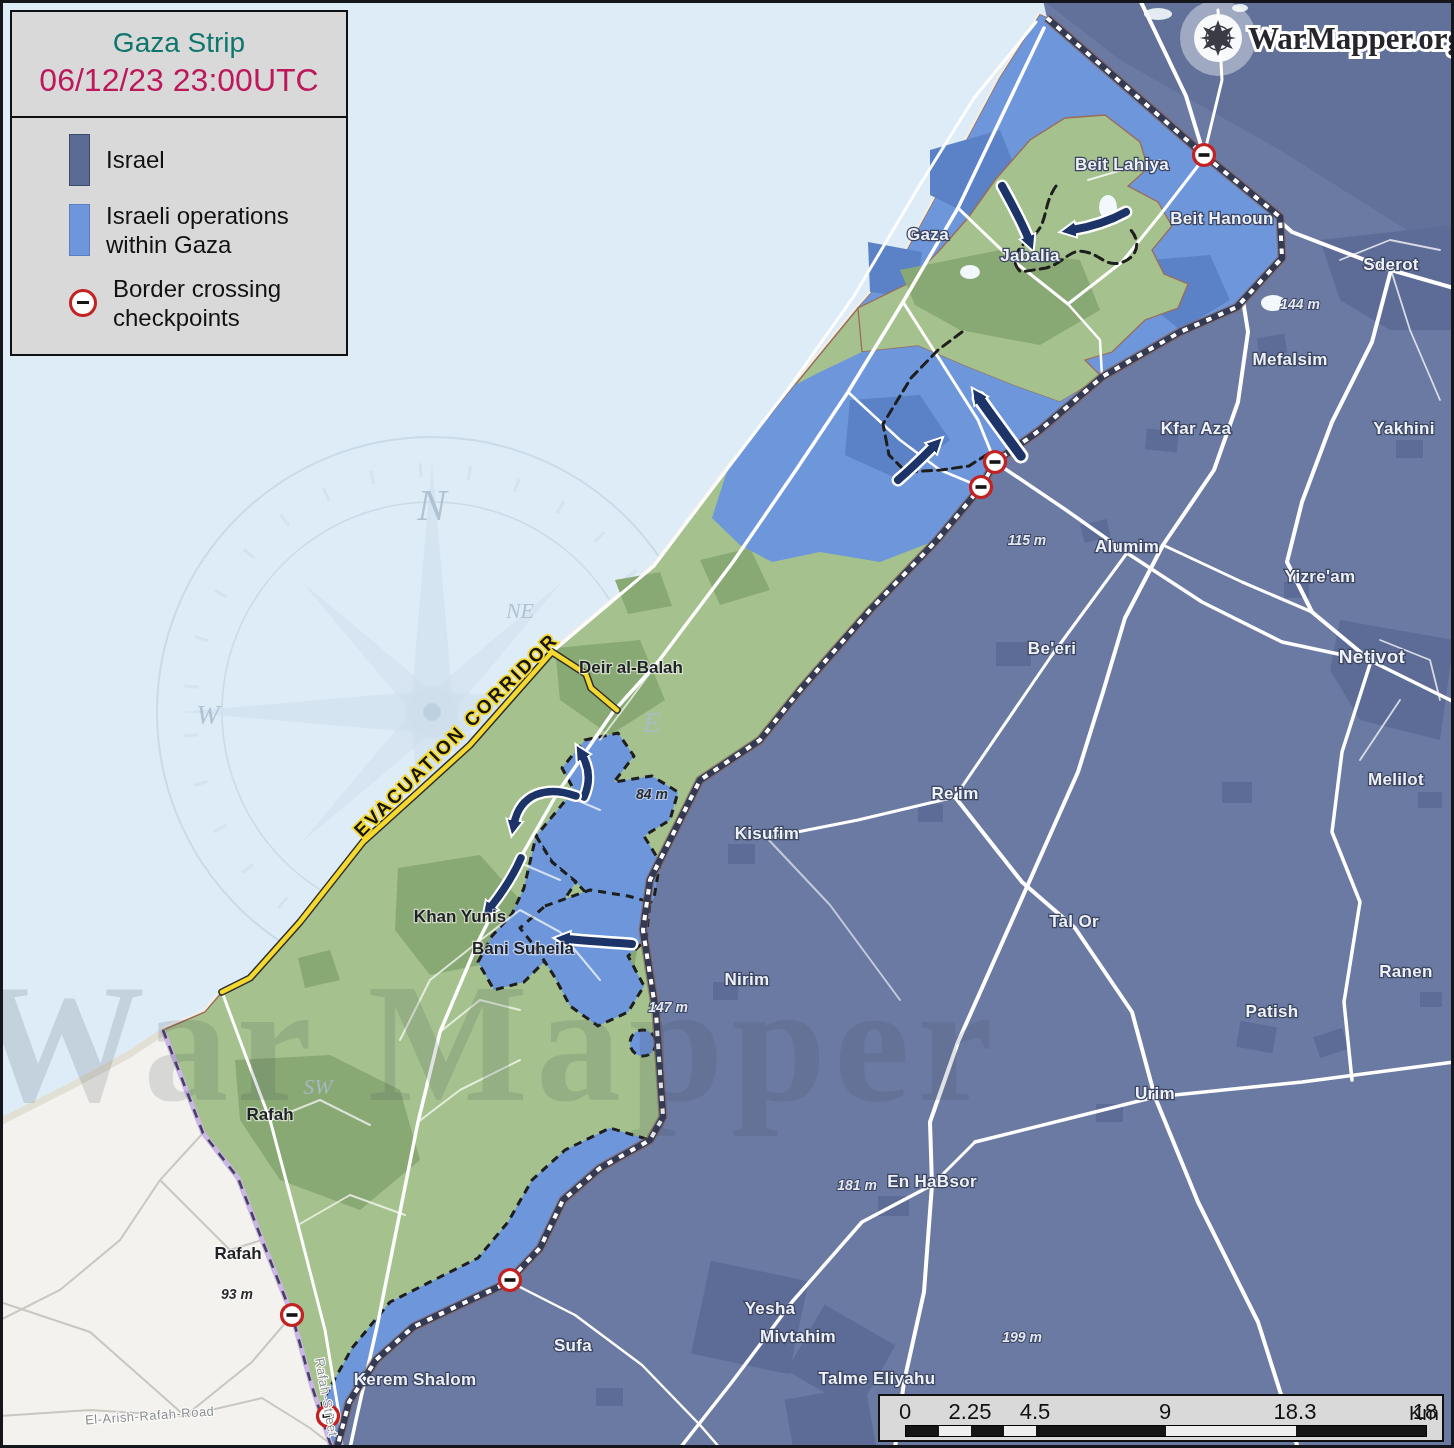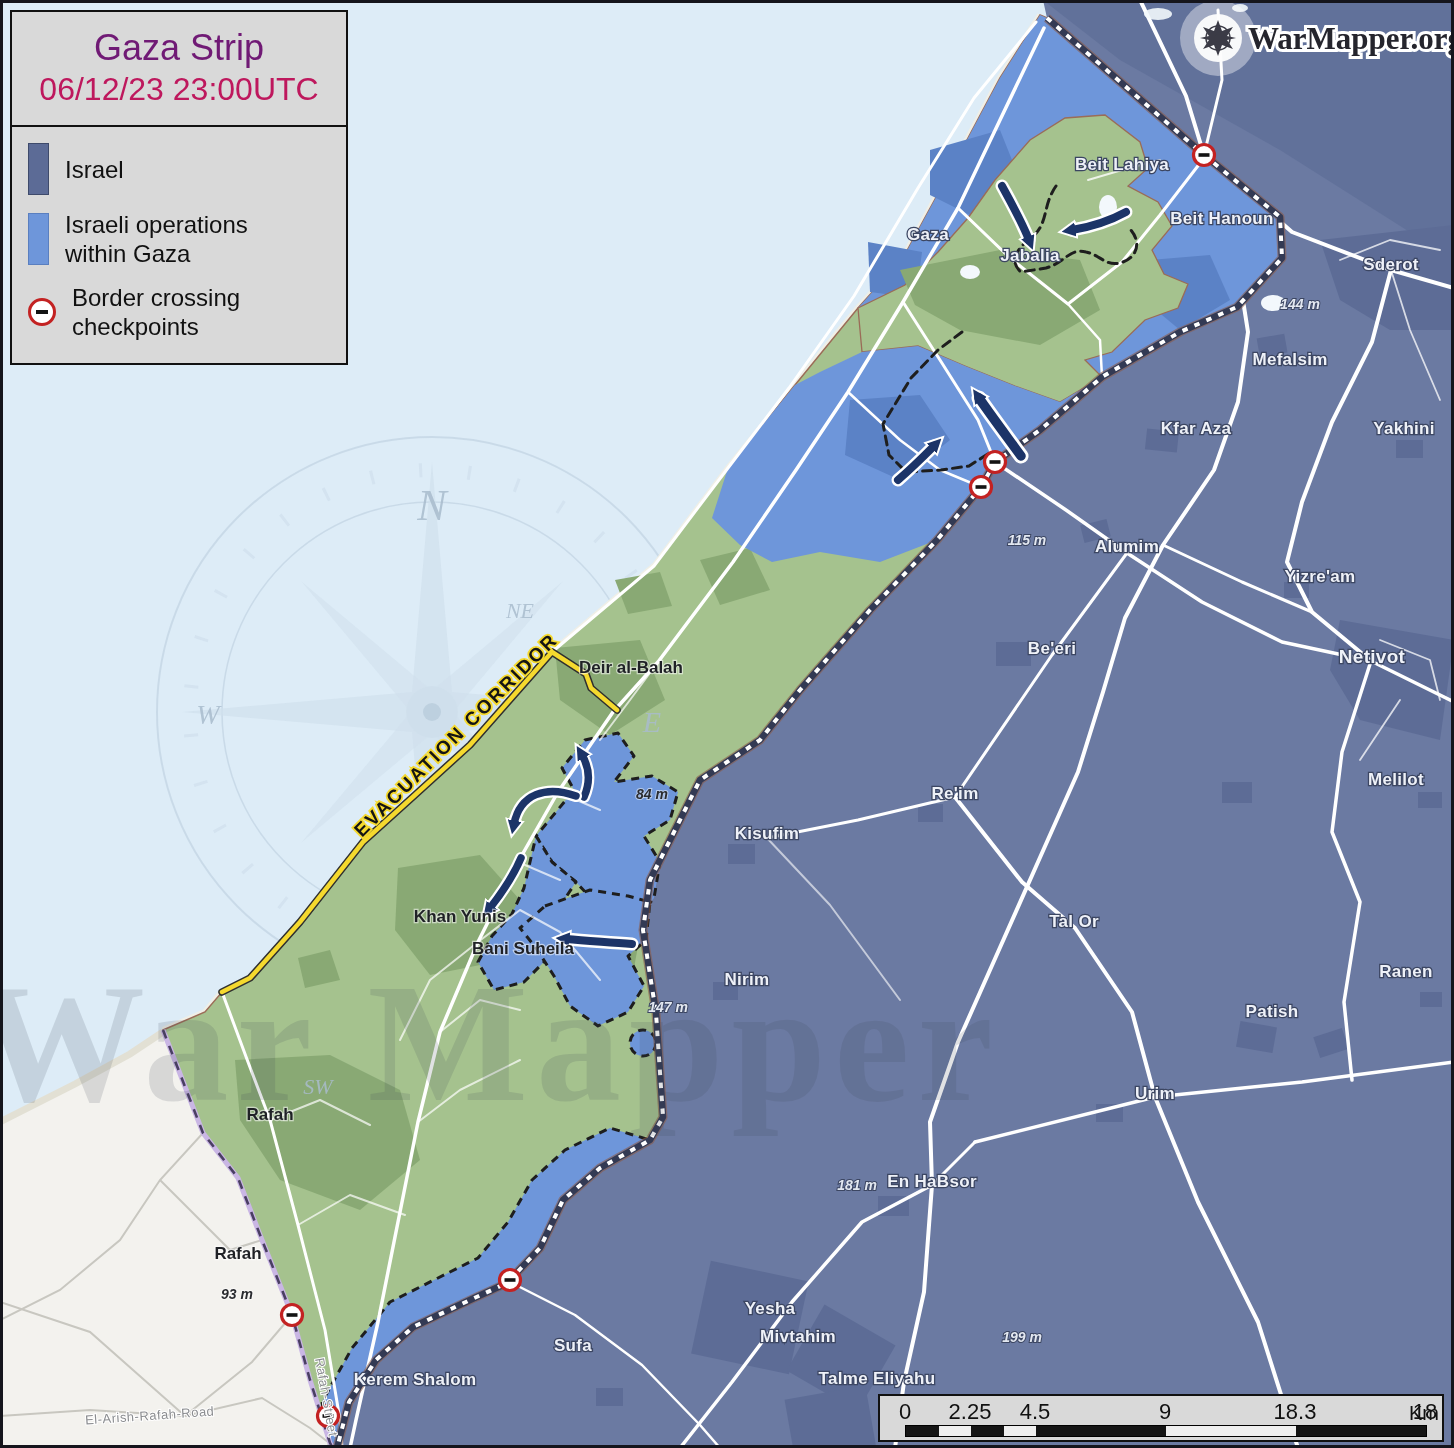--- a/index.html
+++ b/index.html
@@ -17,23 +17,23 @@
   .ed{fill:#2a2c30;font-size:14px;font-style:italic;font-weight:bold;stroke:rgba(255,255,255,.5);stroke-width:2px;paint-order:stroke;}
   .road{fill:#8b8d90;font-size:13px;font-weight:normal;stroke:#ffffff;stroke-width:2px;paint-order:stroke;letter-spacing:.5px;}
   .compass{fill:#a9bccd;opacity:.85;font-family:"Liberation Serif",serif;font-style:italic;font-size:26px;}
   .corridor{fill:#141414;font-size:19px;font-weight:bold;letter-spacing:2.5px;stroke:#f5d92e;stroke-width:3.6px;paint-order:stroke;}
   .wm{fill:#3d4654;opacity:.15;font-family:"Liberation Serif",serif;font-size:170px;font-weight:bold;letter-spacing:8px;}
   .logo-text{font-family:"Liberation Serif",serif;font-size:31px;font-weight:bold;fill:#25252d;stroke:#ffffff;stroke-width:6px;paint-order:stroke;}
 
   
   .panel{position:absolute;left:10px;top:10px;width:338px;background:#d9d9d9;border:2.5px solid #111;z-index:40;box-sizing:border-box;}
   .panel-title{padding:14px 6px 16px 6px;text-align:center;border-bottom:2.5px solid #111;}
-  .panel-title .t1{font-size:36px;color:#701a75;line-height:1.2;}
+  .panel-title .t1{font-size:28px;color:#0f766e;line-height:1.2;}
   .panel-title .t2{font-size:32px;color:#be185d;line-height:1.25;}
-  .legend{padding:16px 10px 18px 16px;}
+  .legend{padding:16px 10px 18px 16px;margin-left:41px;}
   .lrow{display:flex;align-items:center;margin-bottom:15px;}
   .lrow:last-child{margin-bottom:4px;}
   .sw{flex:0 0 auto;margin-right:16px;}
   .sw-israel{width:19px;height:50px;background:#5c6b96;border:1px solid #3e4a6b;}
   .sw-hamas{width:19px;height:46px;background:#a9c492;border:2px solid #c4766a;}
   .sw-ops{width:19px;height:50px;background:#6e96da;border:1px solid #5a7fc0;}
   .ltext{font-size:24px;color:#111;line-height:29px;}
   .cp-icon{width:22px;height:22px;border-radius:50%;background:#fff;border:3px solid #c32222;
            display:flex;align-items:center;justify-content:center;}
   .cp-bar{width:12px;height:3.5px;background:#141414;}

